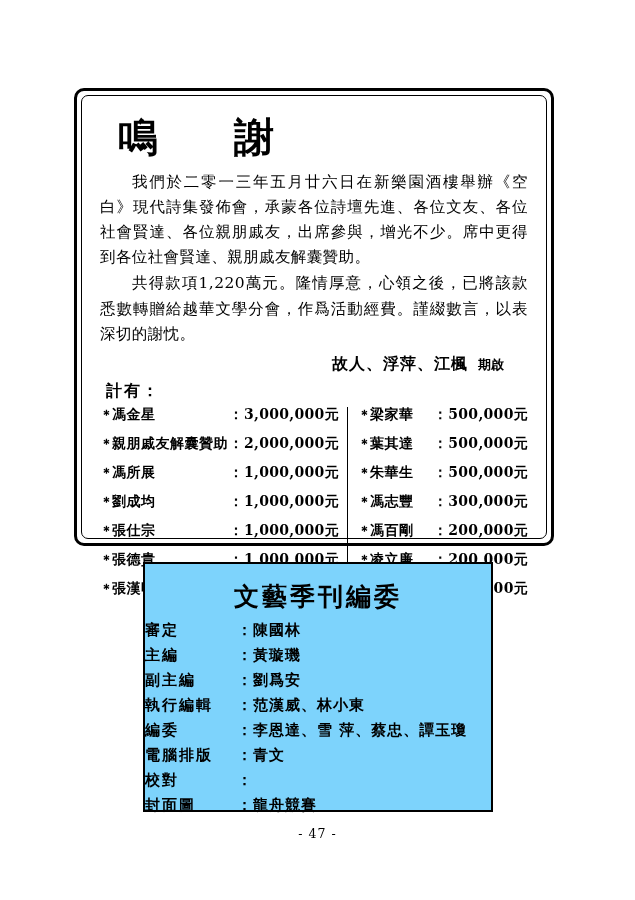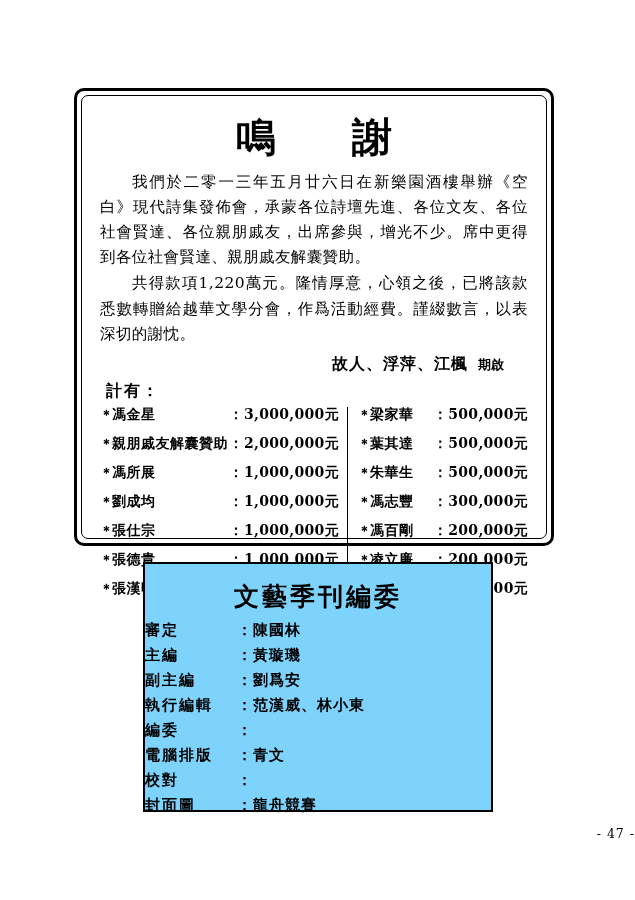--- a/index.html
+++ b/index.html
@@ -37,21 +37,21 @@
   }
   .thanks-inner {
     position: absolute;
     left: 4px; top: 4px; right: 4px; bottom: 4px;
     border: 1px solid #000;
     border-radius: 7px;
     box-sizing: border-box;
     padding: 14px 18px 10px 18px;
   }
   .thanks-title {
-    text-align: center;
+    text-align: left;
     font-family: "DejaVu Serif", "Liberation Serif", serif;
     font-weight: bold;
     font-size: 40px;
     letter-spacing: 18px;
     line-height: 1.15;
     margin: 4px 0 10px 0;
     text-indent: 18px;
   }
   .para {
     font-size: 15.5px;
@@ -165,21 +165,21 @@
   .board-value {
     flex: 1 1 auto;
     letter-spacing: 1px;
   }
 
   .page-number {
     position: absolute;
     left: 0;
     top: 826px;
     width: 635px;
-    text-align: right;
+    text-align: center;
     font-size: 12.5px;
     letter-spacing: 1px;
   }
 </style>
 </head>
 <body>
 
 <div class="page">
 
   <div class="thanks-box">
@@ -311,20 +311,21 @@
       <span class="board-value">劉爲安</span>
     </div>
     <div class="board-row">
       <span class="board-label">執行編輯</span>
       <span class="board-colon">：</span>
       <span class="board-value">范漢威、林小東</span>
     </div>
     <div class="board-row">
       <span class="board-label">編委</span>
       <span class="board-colon">：</span>
+      <span class="board-value">李恩達、雪 萍、蔡忠、譚玉瓊</span>
     </div>
     <div class="board-row">
       <span class="board-label">電腦排版</span>
       <span class="board-colon">：</span>
       <span class="board-value">青文</span>
     </div>
     <div class="board-row">
       <span class="board-label">校對</span>
       <span class="board-colon">：</span>
     </div>

